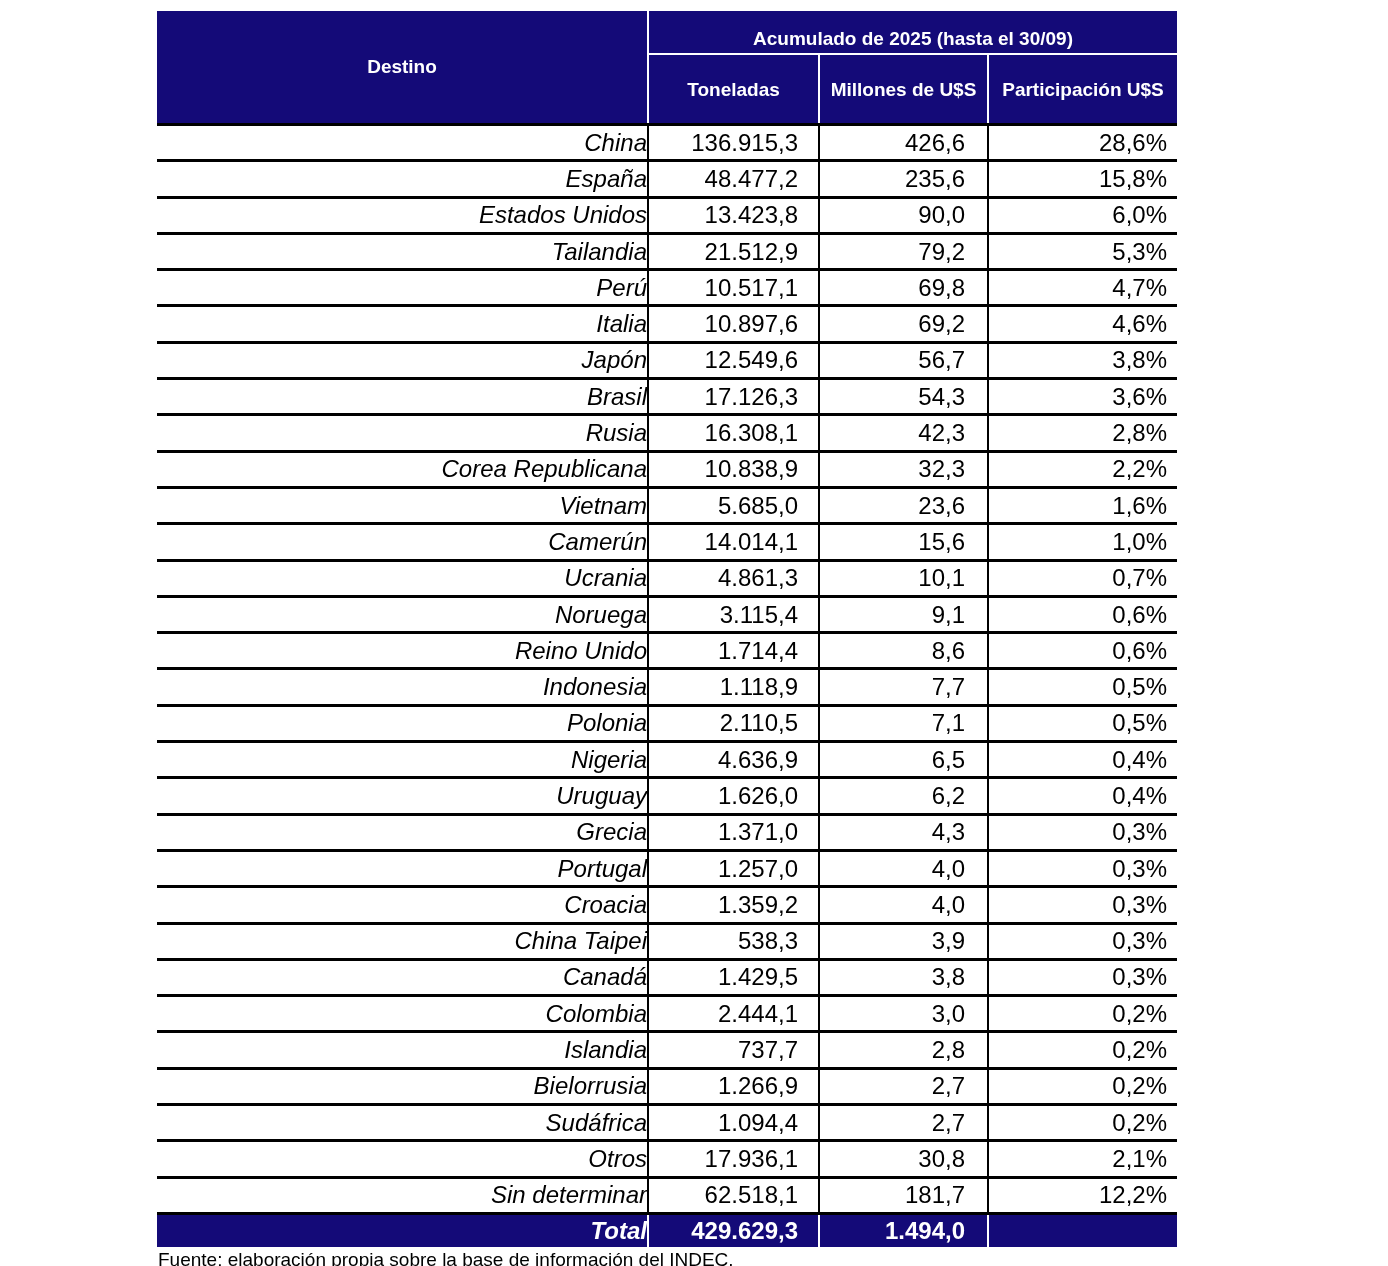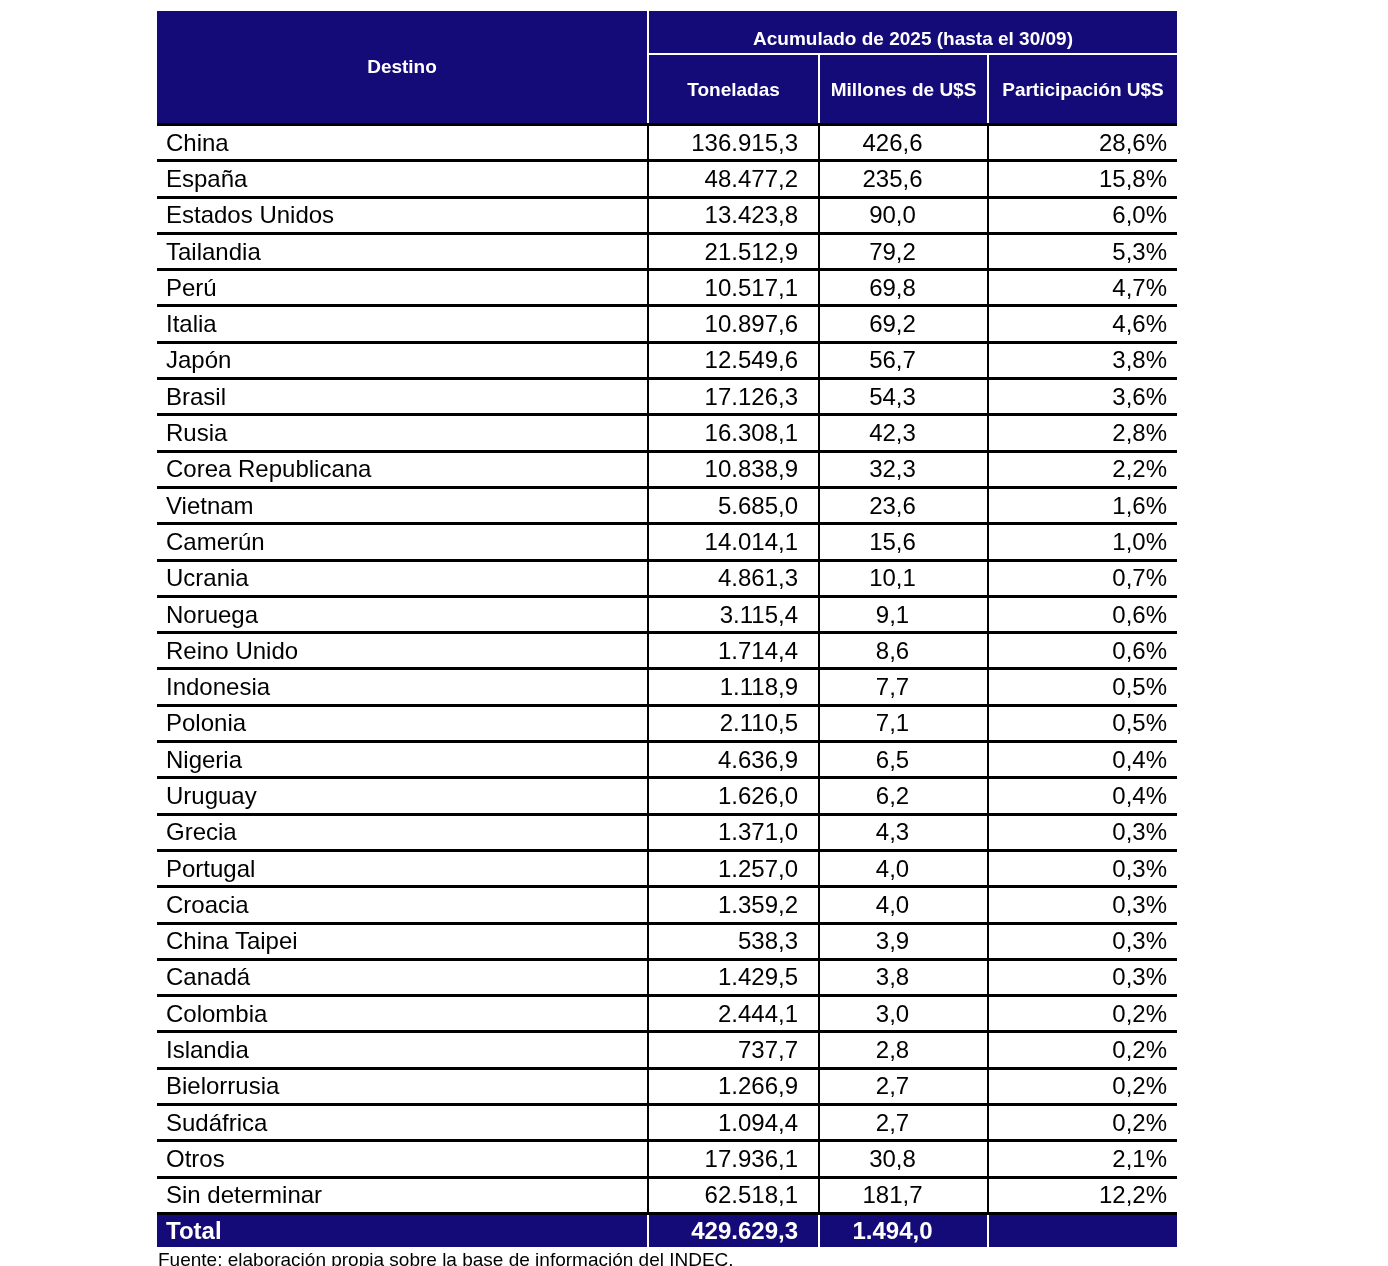--- a/index.html
+++ b/index.html
@@ -10,24 +10,24 @@
   col.c1 { width: 171px; }
   col.c2 { width: 169px; }
   col.c3 { width: 189px; }
   th { background: #140a78; color: #ffffff; font-weight: bold; font-size: 19px; line-height: 25px; padding: 0; }
   th.dest { border-right: 2px solid #ffffff; text-align: center; height: 110px; vertical-align: middle; padding-bottom: 2px; }
   th.group { height: 40px; text-align: center; border-bottom: 2px solid #ffffff; vertical-align: bottom; padding-bottom: 2px; }
   th.sub { height: 68px; vertical-align: middle; }
   th.sub + th.sub { border-left: 2px solid #ffffff; }
   tbody td { height: 33.3px; font-size: 24px; padding: 0; border-top: 3px solid #000; vertical-align: middle; white-space: nowrap; }
   tbody tr:first-child td { border-top: 3px solid #000; }
-  td.name { padding-left: 9px; text-align: left; border-right: 2px solid #000; }
+  td.name { padding-left: 9px; text-align: right; border-right: 2px solid #000; font-style: italic; }
   td.num { text-align: right; border-right: 2px solid #000; }
   td.t { padding-right: 20px; }
-  td.m { padding-right: 22px; text-align: center; }
+  td.m { padding-right: 22px; }
   td.p { padding-right: 10px; border-right: none; text-align: right; }
   tr.total td { background: #140a78; color: #ffffff; font-weight: bold; font-size: 24px; border-top: 3px solid #000; border-right: 2px solid #ffffff; height: 32px; }
   tr.total td.name { padding-left: 9px; }
   tr.total td.p { border-right: none; }
   .source { font-size: 19px; margin-top: 2px; margin-left: 1px; }
 </style>
 </head>
 <body>
 
 <div class="wrap">

